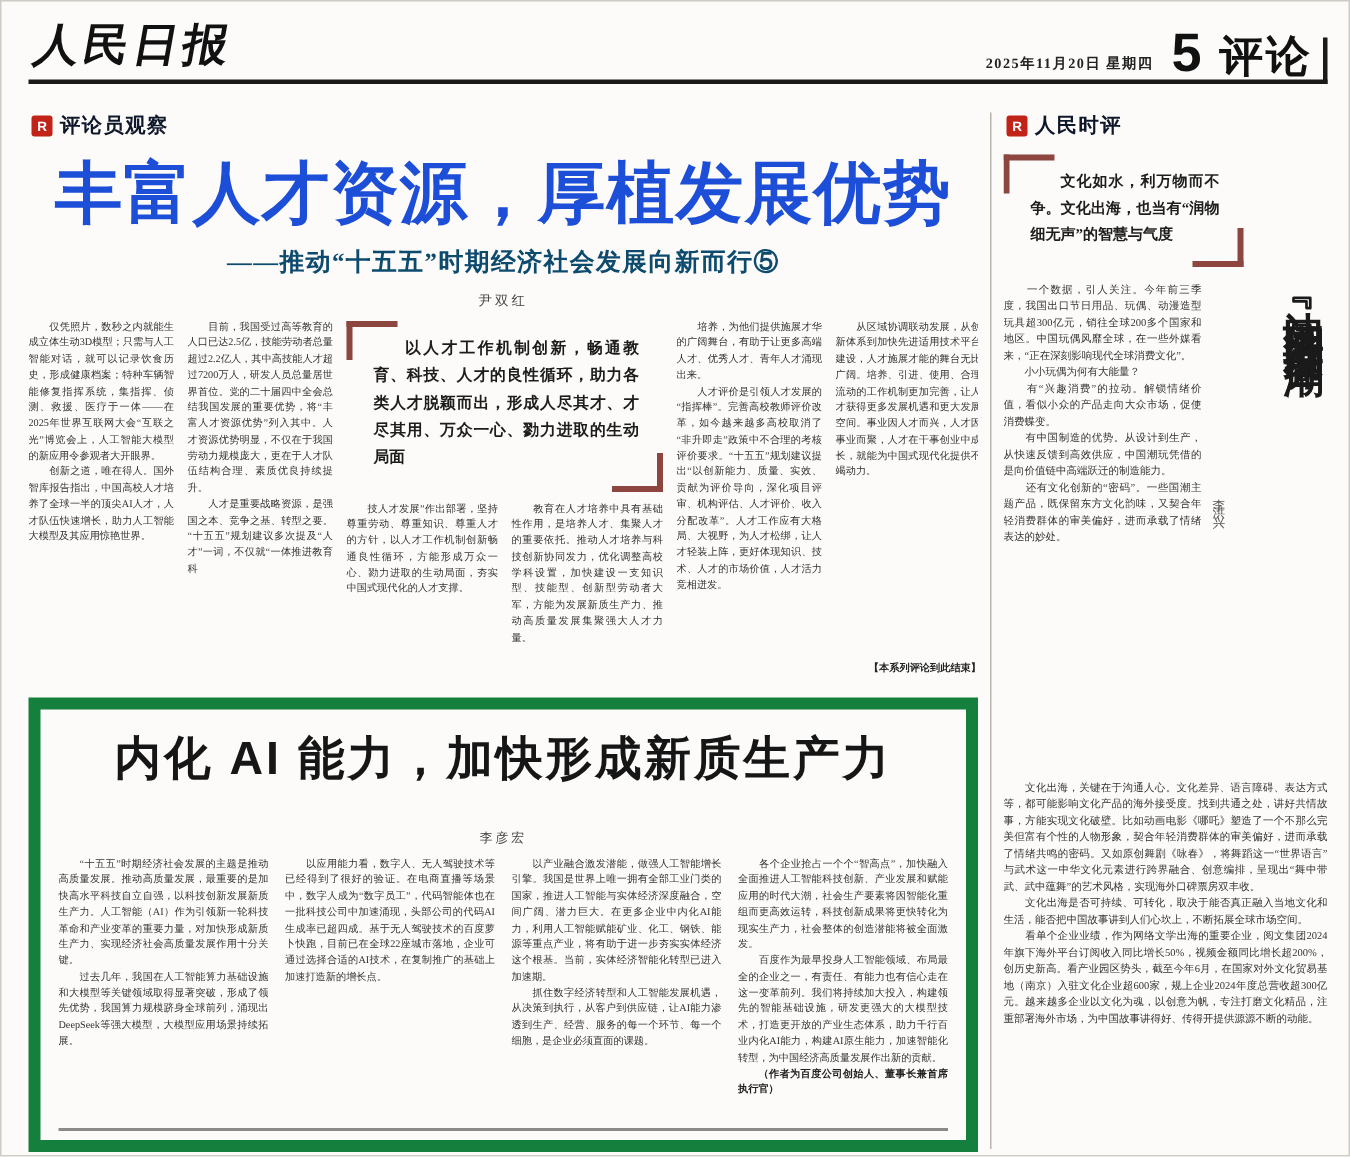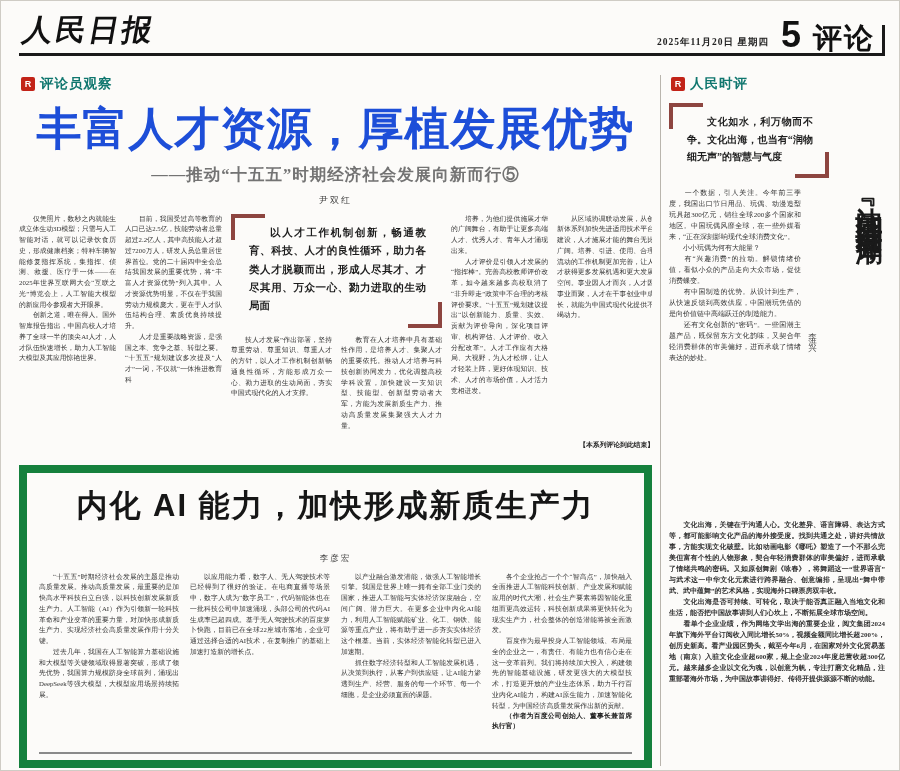--- a/index.html
+++ b/index.html
@@ -31,29 +31,29 @@
   .col-right{flex:1;position:relative;padding-top:14px;overflow:hidden;}
 
   
   .badge{display:flex;align-items:center;gap:5px;margin:14px 0 2px 2px;}
   .col-right .badge{margin-top:0;}
   .badge-icon{
     width:14px;height:14px;background:#c22318;color:#fff;font-family:"Liberation Sans",sans-serif;
     font-size:9px;font-weight:bold;display:flex;align-items:center;justify-content:center;
     border-radius:2px;
   }
-  .badge-label{color:#0f766e;font-weight:bold;font-size:13.5px;letter-spacing:1px;
+  .badge-label{color:#0f172a;font-weight:bold;font-size:13.5px;letter-spacing:1px;
     font-family:"Liberation Sans",sans-serif;}
 
   
   .headline-1{
     margin:10px 0 0 0;text-align:center;font-size:45px;font-weight:900;color:#1d4ed8;
     letter-spacing:1px;font-family:"Liberation Sans",sans-serif;line-height:1.15;
   }
-  .subtitle-1{text-align:center;font-size:16.5px;font-weight:bold;color:#737373;margin-top:9px;letter-spacing:1px;}
+  .subtitle-1{text-align:center;font-size:16.5px;font-weight:bold;color:#0c4a6e;margin-top:9px;letter-spacing:1px;}
   .byline{text-align:center;font-size:9px;color:#444;margin-top:8px;letter-spacing:2px;}
 
   .body-grid{
     margin-top:7px;height:250px;overflow:hidden;
     display:grid;grid-template-columns:97px 97px 211px 97px 97px;gap:0 9px;
   }
   .news-text{
     font-size:6.8px;line-height:1.58;text-align:justify;color:#333;
     white-space:pre-line;overflow:hidden;
   }
@@ -103,21 +103,21 @@
   .vert-zone{width:84px;position:relative;height:330px;}
   .vert-byline{
     position:absolute;left:6px;top:140px;
     writing-mode:vertical-rl;font-size:8.5px;color:#555;letter-spacing:5px;
   }
   .vert-headline{
     position:absolute;right:2px;top:0;
     writing-mode:vertical-rl;font-size:27px;font-weight:900;color:#1a1a1a;
     font-family:"Liberation Sans",sans-serif;letter-spacing:3px;line-height:1.1;
   }
-  .right-bottom{margin-top:4px;overflow:hidden;height:212px;font-weight:bold;}
+  .right-bottom{margin-top:4px;overflow:hidden;height:212px;}
 </style>
 </head>
 <body>
 
 <div class="page">
 
   <div class="masthead">
     <div class="logo">人民日报</div>
     <div class="mast-right">
       <div class="mast-date">2025年11月20日 星期四</div>

